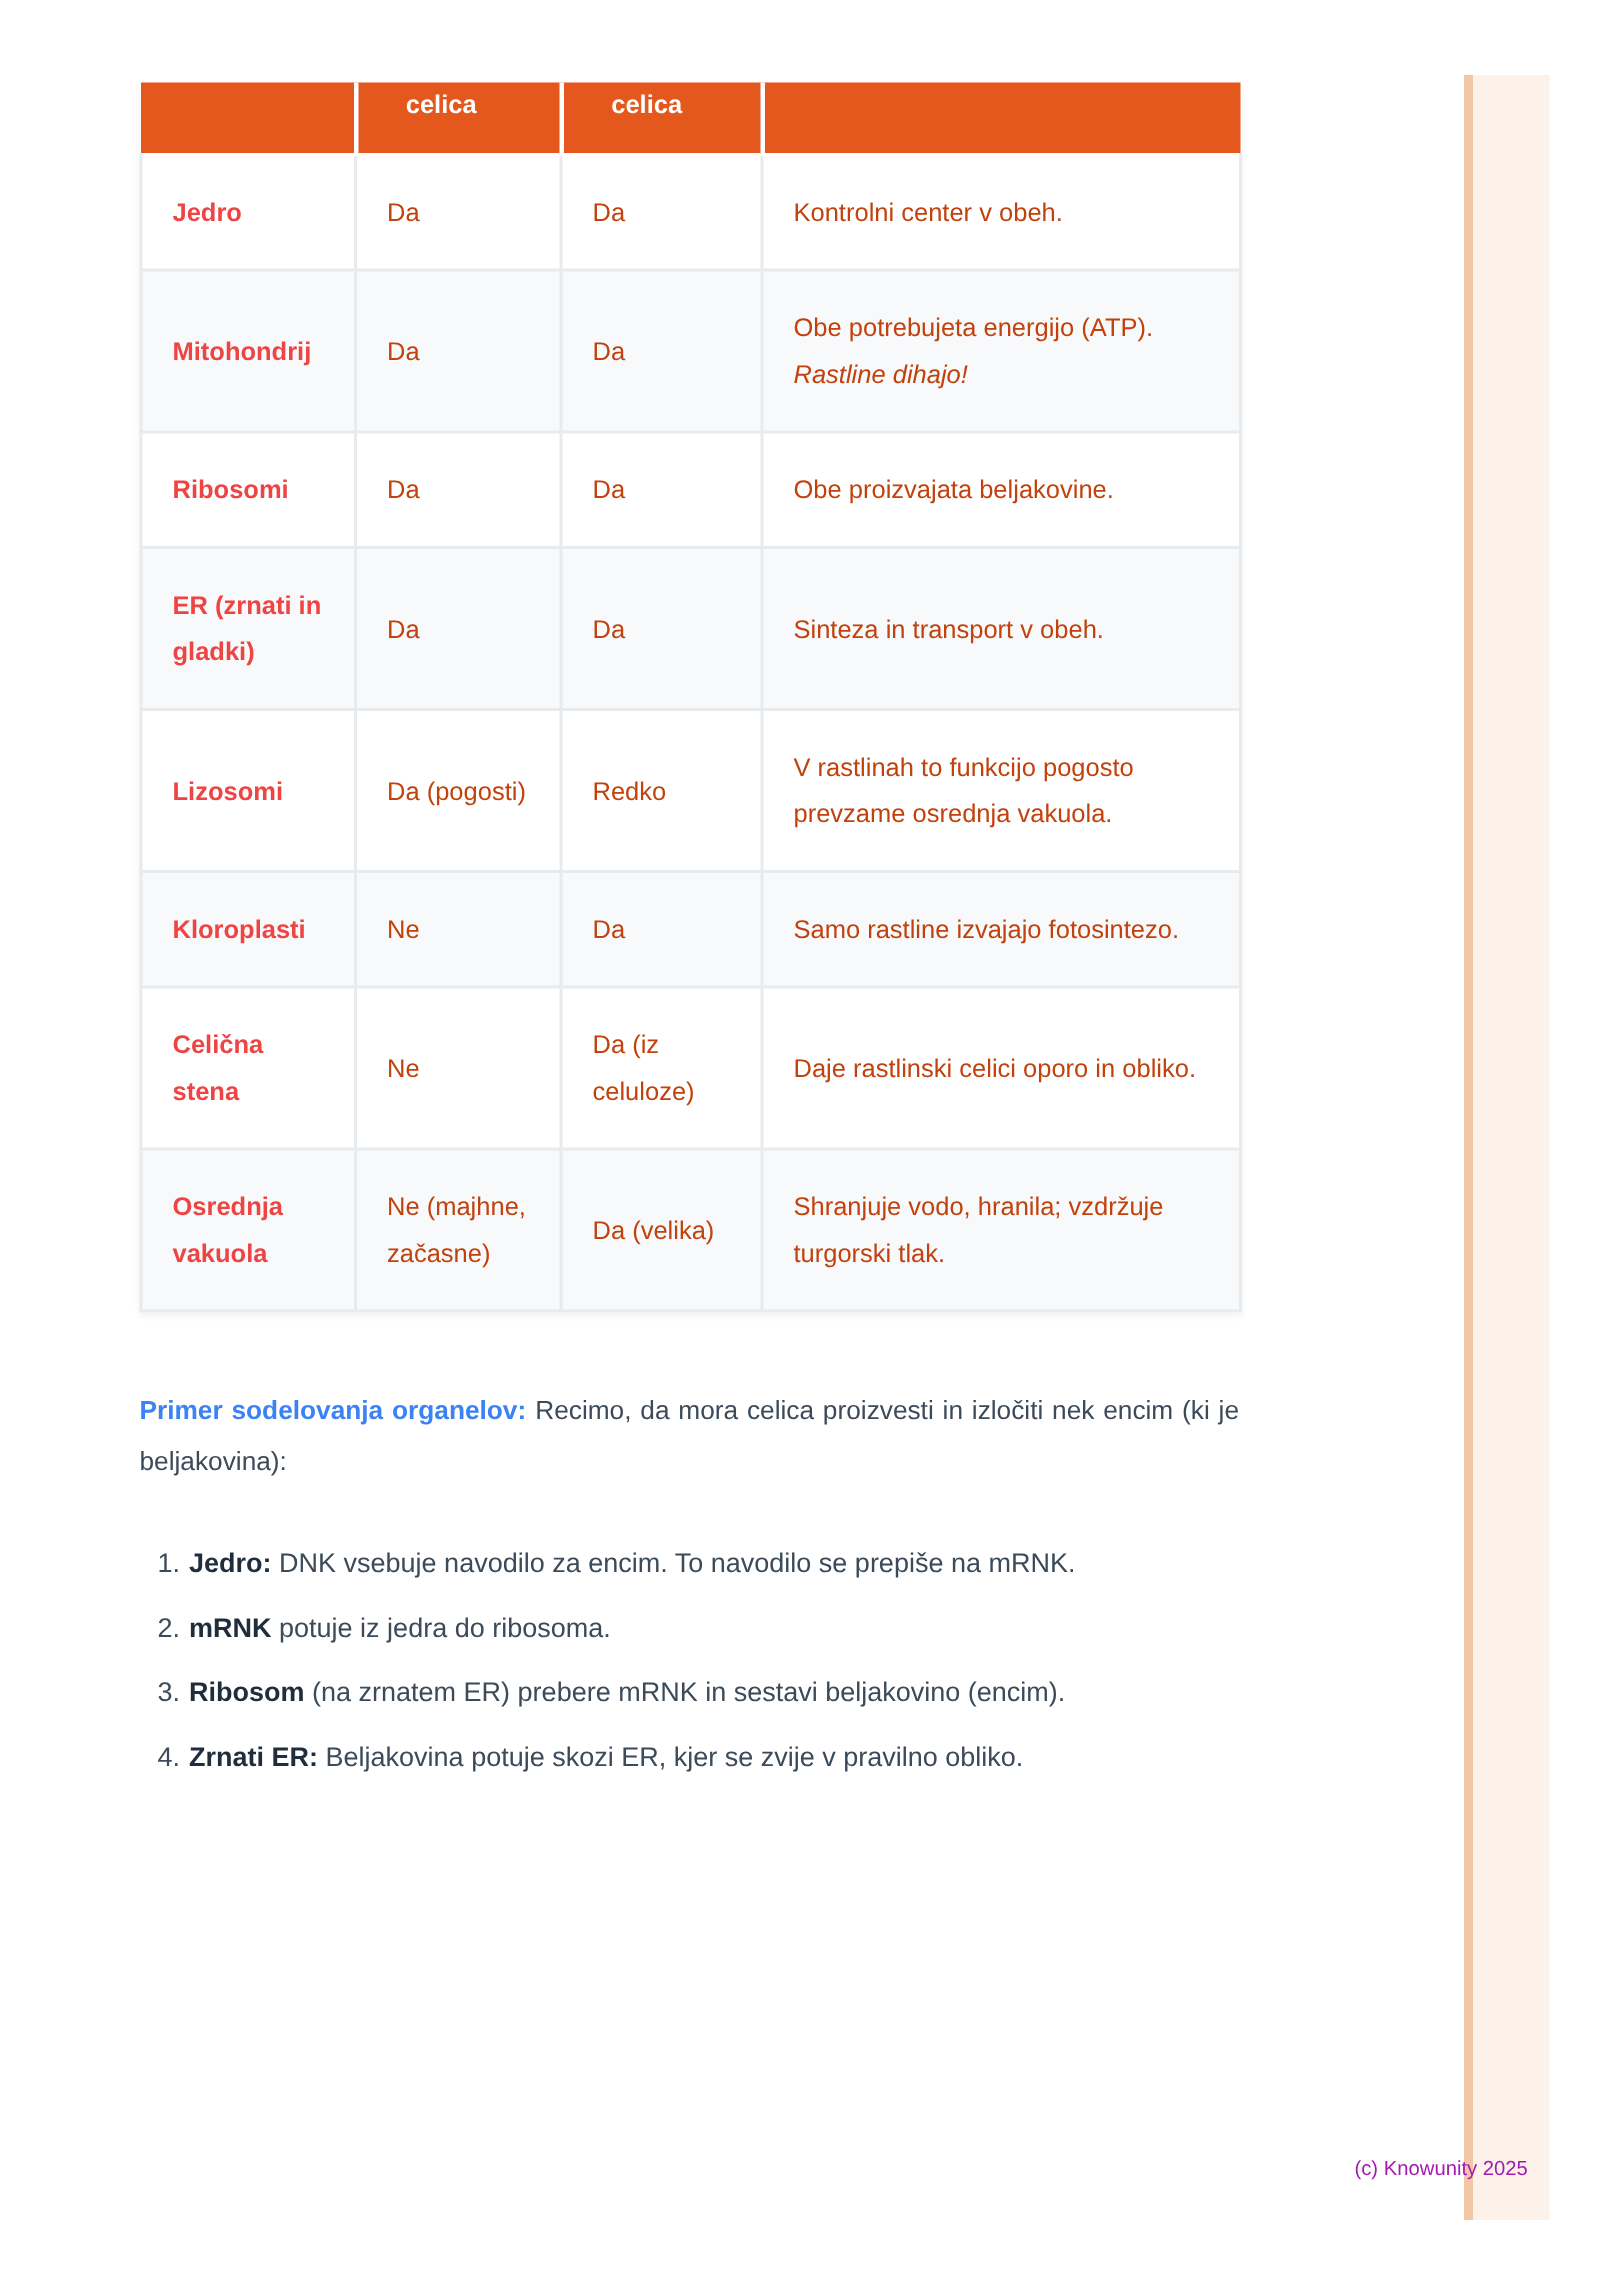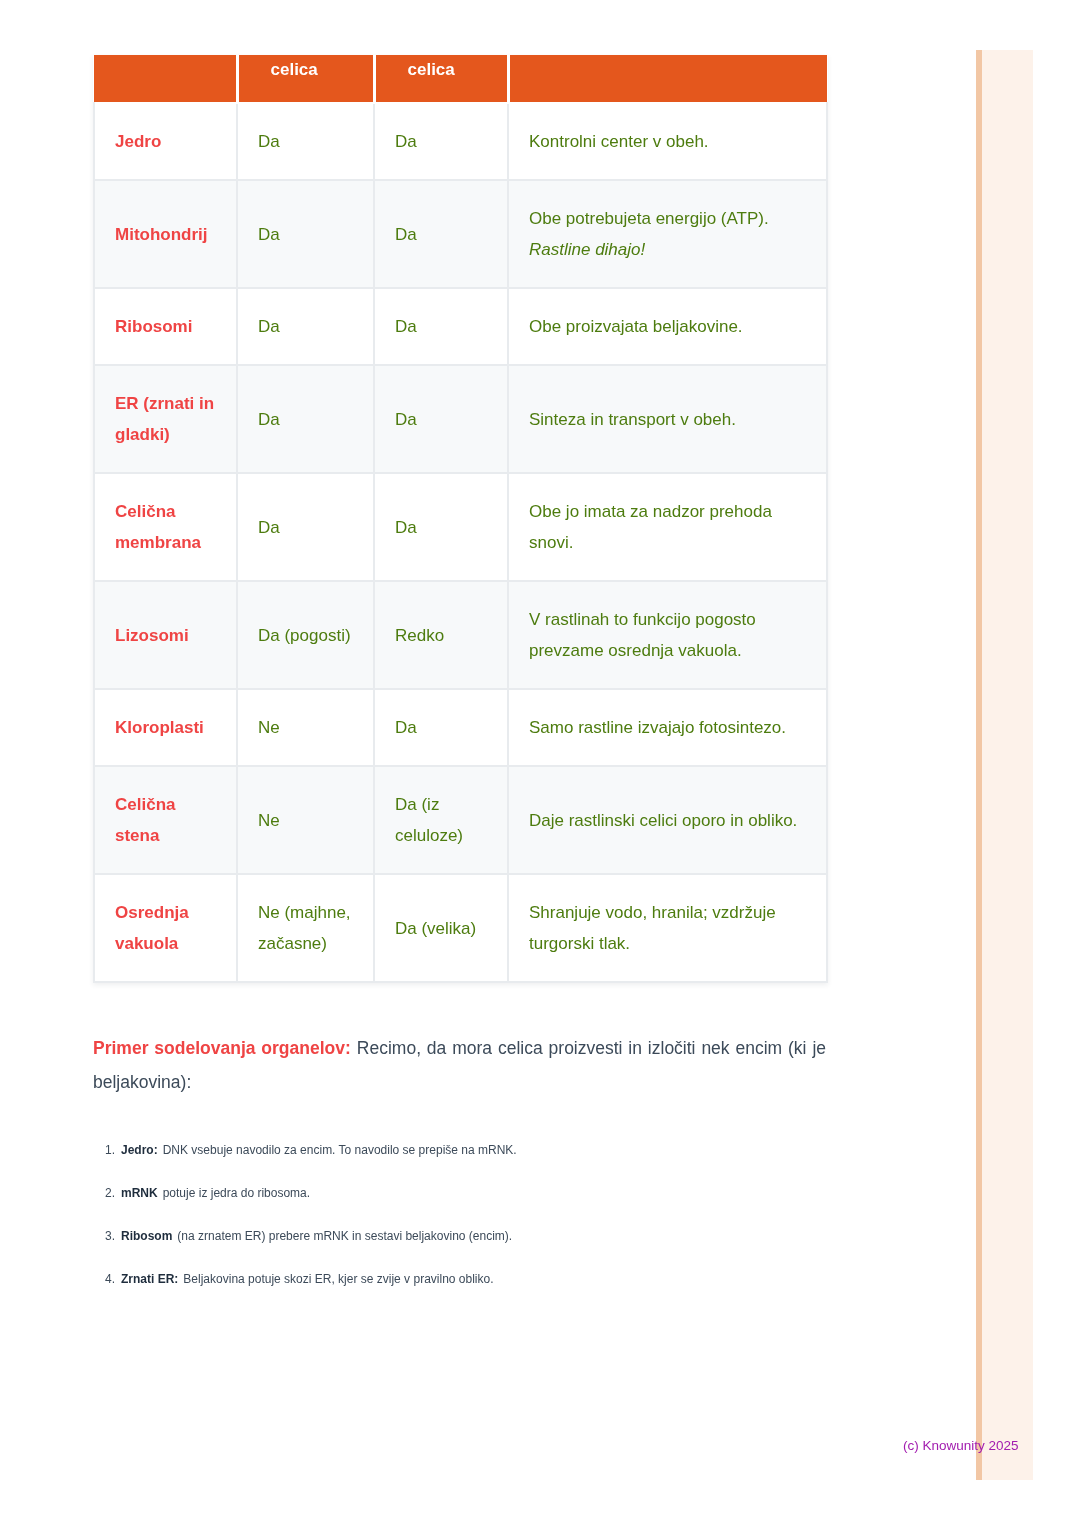--- a/index.html
+++ b/index.html
@@ -46,21 +46,21 @@
     text-align: left;
     vertical-align: top;
     height: 48px;
     padding: 5px 0 0 32px;
     border-left: 3px solid #ffffff;
   }
   .organelle-table th:first-child { border-left: none; }
   .organelle-table td {
     font-size: 17px;
     line-height: 31px;
-    color: #4d7c0f;
+    color: #c2410c;
     vertical-align: middle;
     padding: 22px 20px;
     border: 2px solid #e8ebee;
   }
   .organelle-table tbody tr:first-child td { border-top: 2px solid #ffffff; }
   .organelle-table tbody tr:nth-child(even) td { background: #f7f9fa; }
   .organelle-table tbody tr:nth-child(odd) td { background: #ffffff; }
   .organelle-table td.cell-label {
     font-weight: bold;
     color: #ef4444;
@@ -70,27 +70,27 @@
   
   .para {
     font-size: 17.5px;
     line-height: 34px;
     color: #3c4a59;
     text-align: justify;
     margin-bottom: 36px;
   }
   .para .lead {
     font-weight: bold;
-    color: #ef4444;
+    color: #3b82f6;
     margin-right: 6px;
   }
   
   .steps { padding-left: 12px; }
   .step {
-    font-size: 12px;
+    font-size: 18px;
     line-height: 31px;
     color: #3c4a59;
     margin-bottom: 12px;
   }
   .step .num { margin-right: 6px; }
   .step .step-bold {
     font-weight: bold;
     color: #1f2d3d;
     margin-right: 5px;
   }
@@ -156,28 +156,20 @@
         </tr>
         <tr>
           <td class="cell-label">ER (zrnati in gladki)</td>
           <td>Da</td>
           <td>Da</td>
           <td>
               <div>Sinteza in transport v obeh.</div>
             </td>
         </tr>
         <tr>
-          <td class="cell-label">Celična membrana</td>
-          <td>Da</td>
-          <td>Da</td>
-          <td>
-              <div>Obe jo imata za nadzor prehoda snovi.</div>
-            </td>
-        </tr>
-        <tr>
           <td class="cell-label">Lizosomi</td>
           <td>Da (pogosti)</td>
           <td>Redko</td>
           <td>
               <div>V rastlinah to funkcijo pogosto prevzame osrednja vakuola.</div>
             </td>
         </tr>
         <tr>
           <td class="cell-label">Kloroplasti</td>
           <td>Ne</td>

